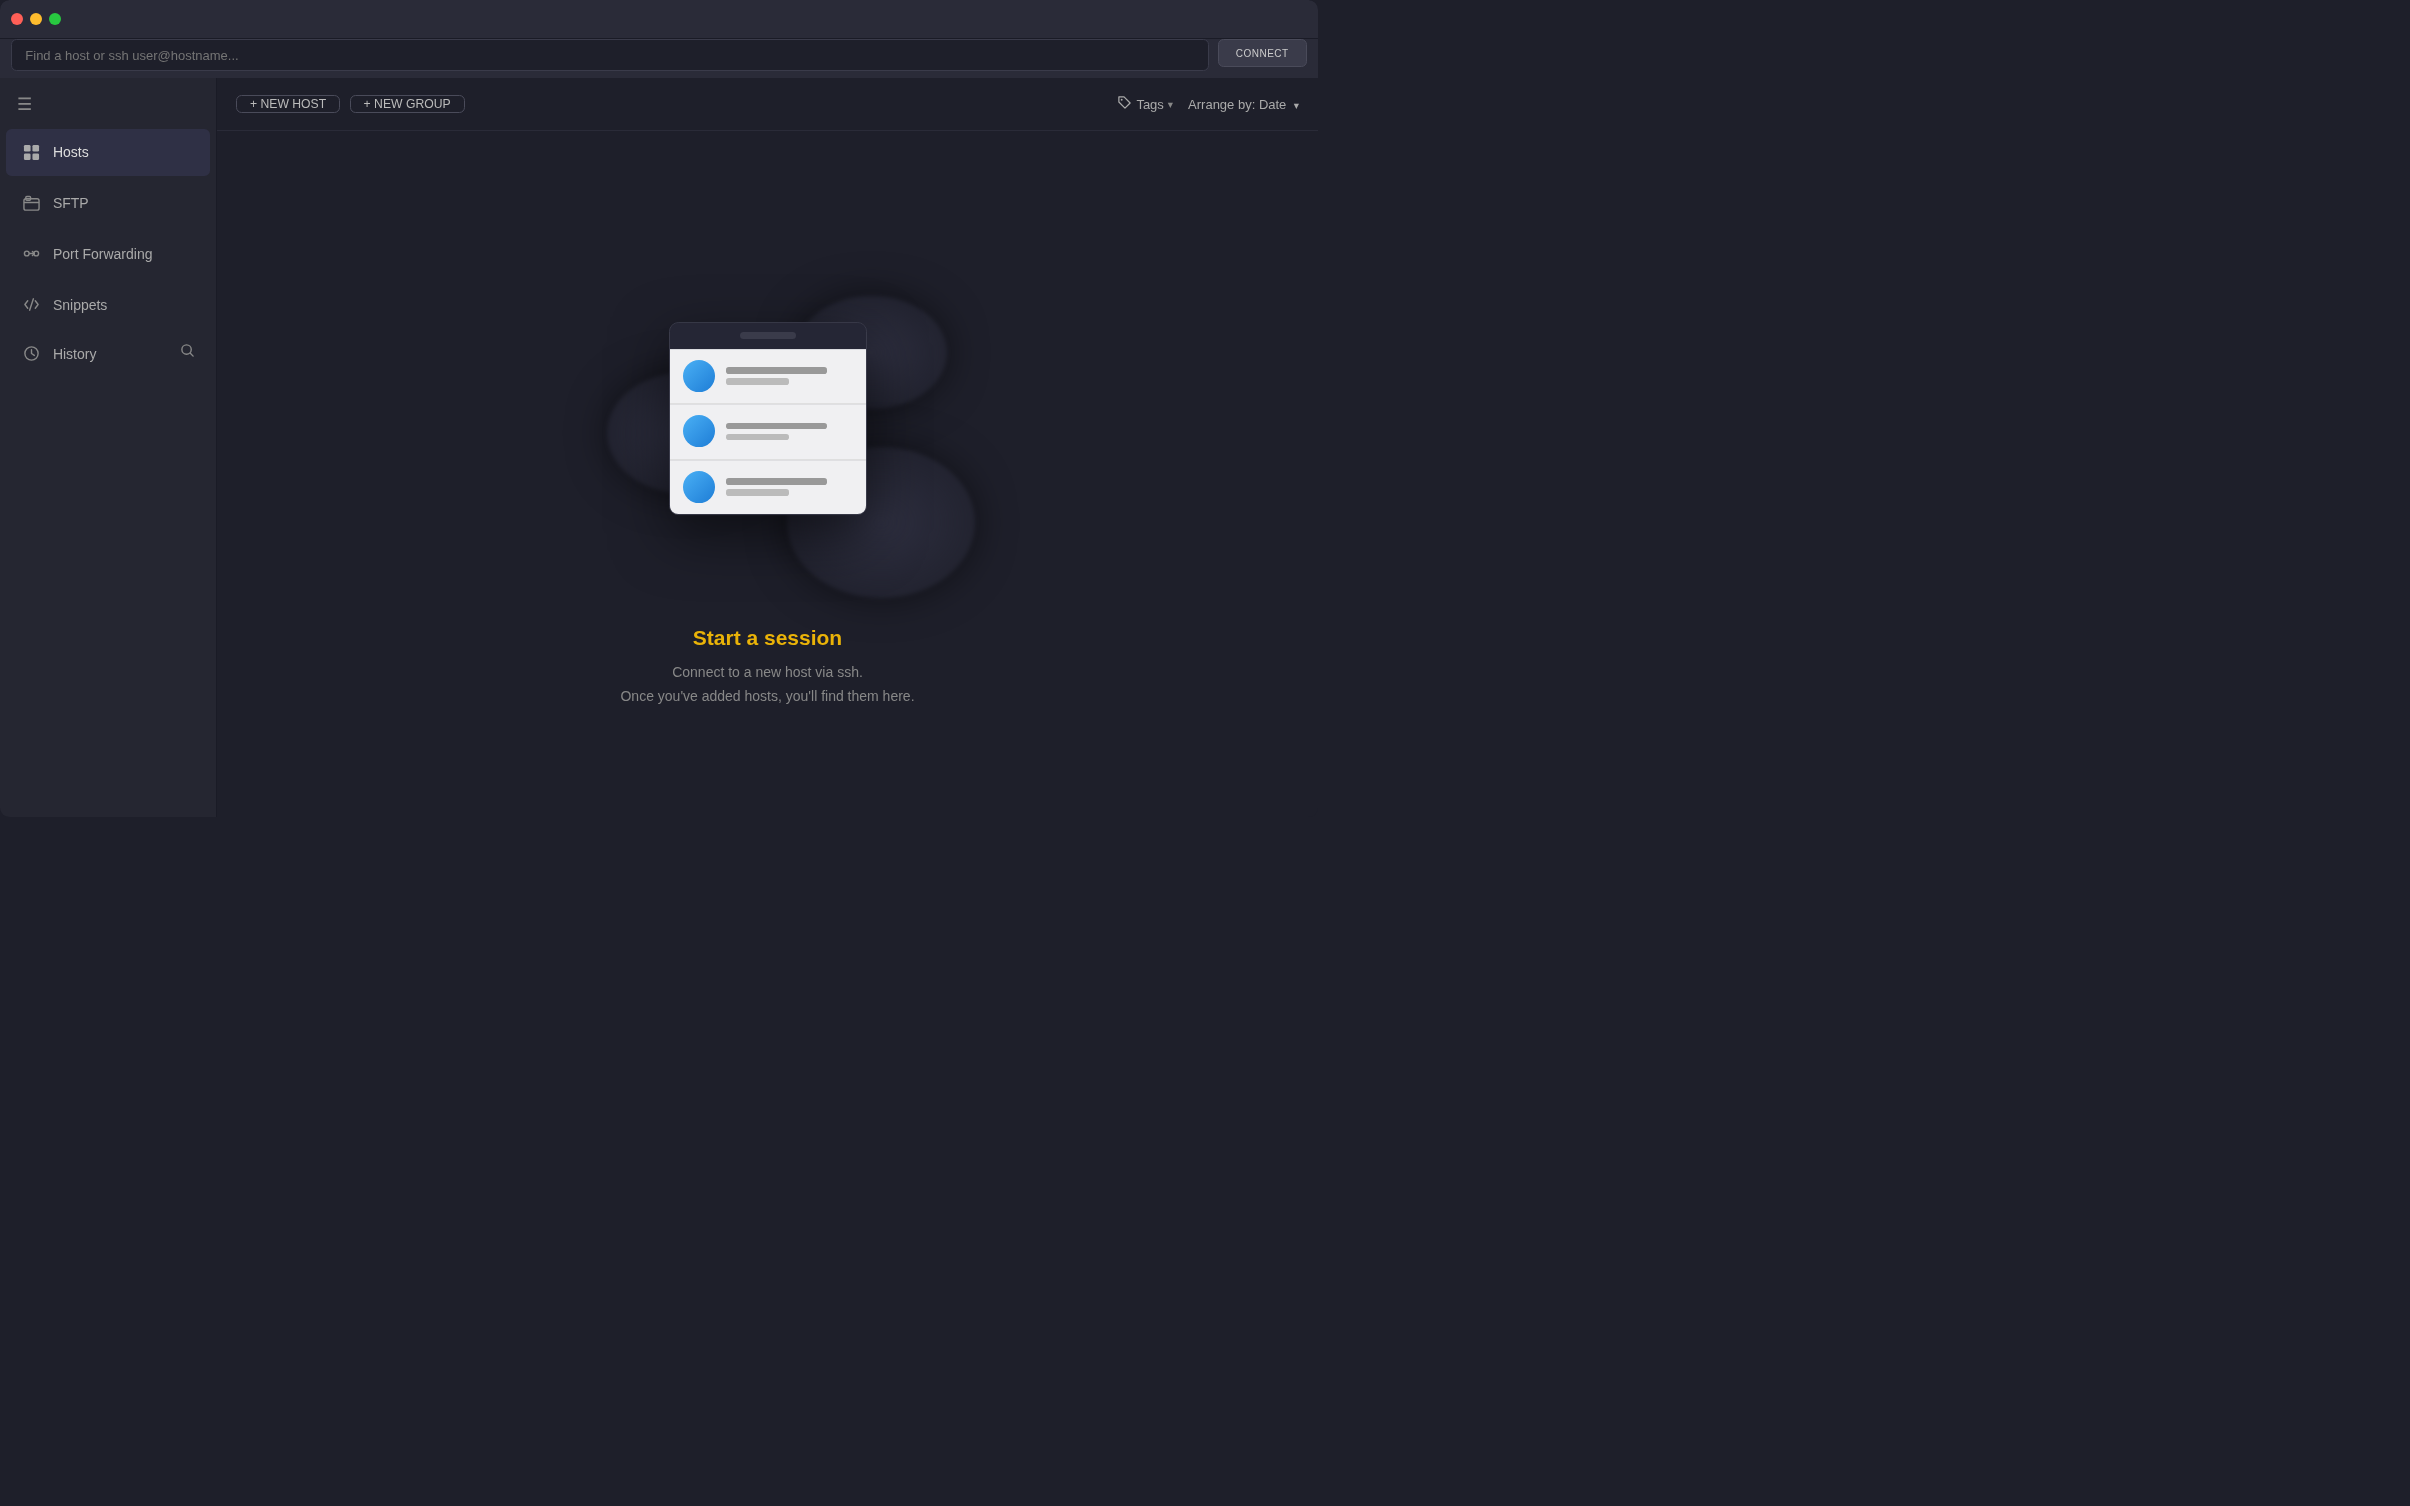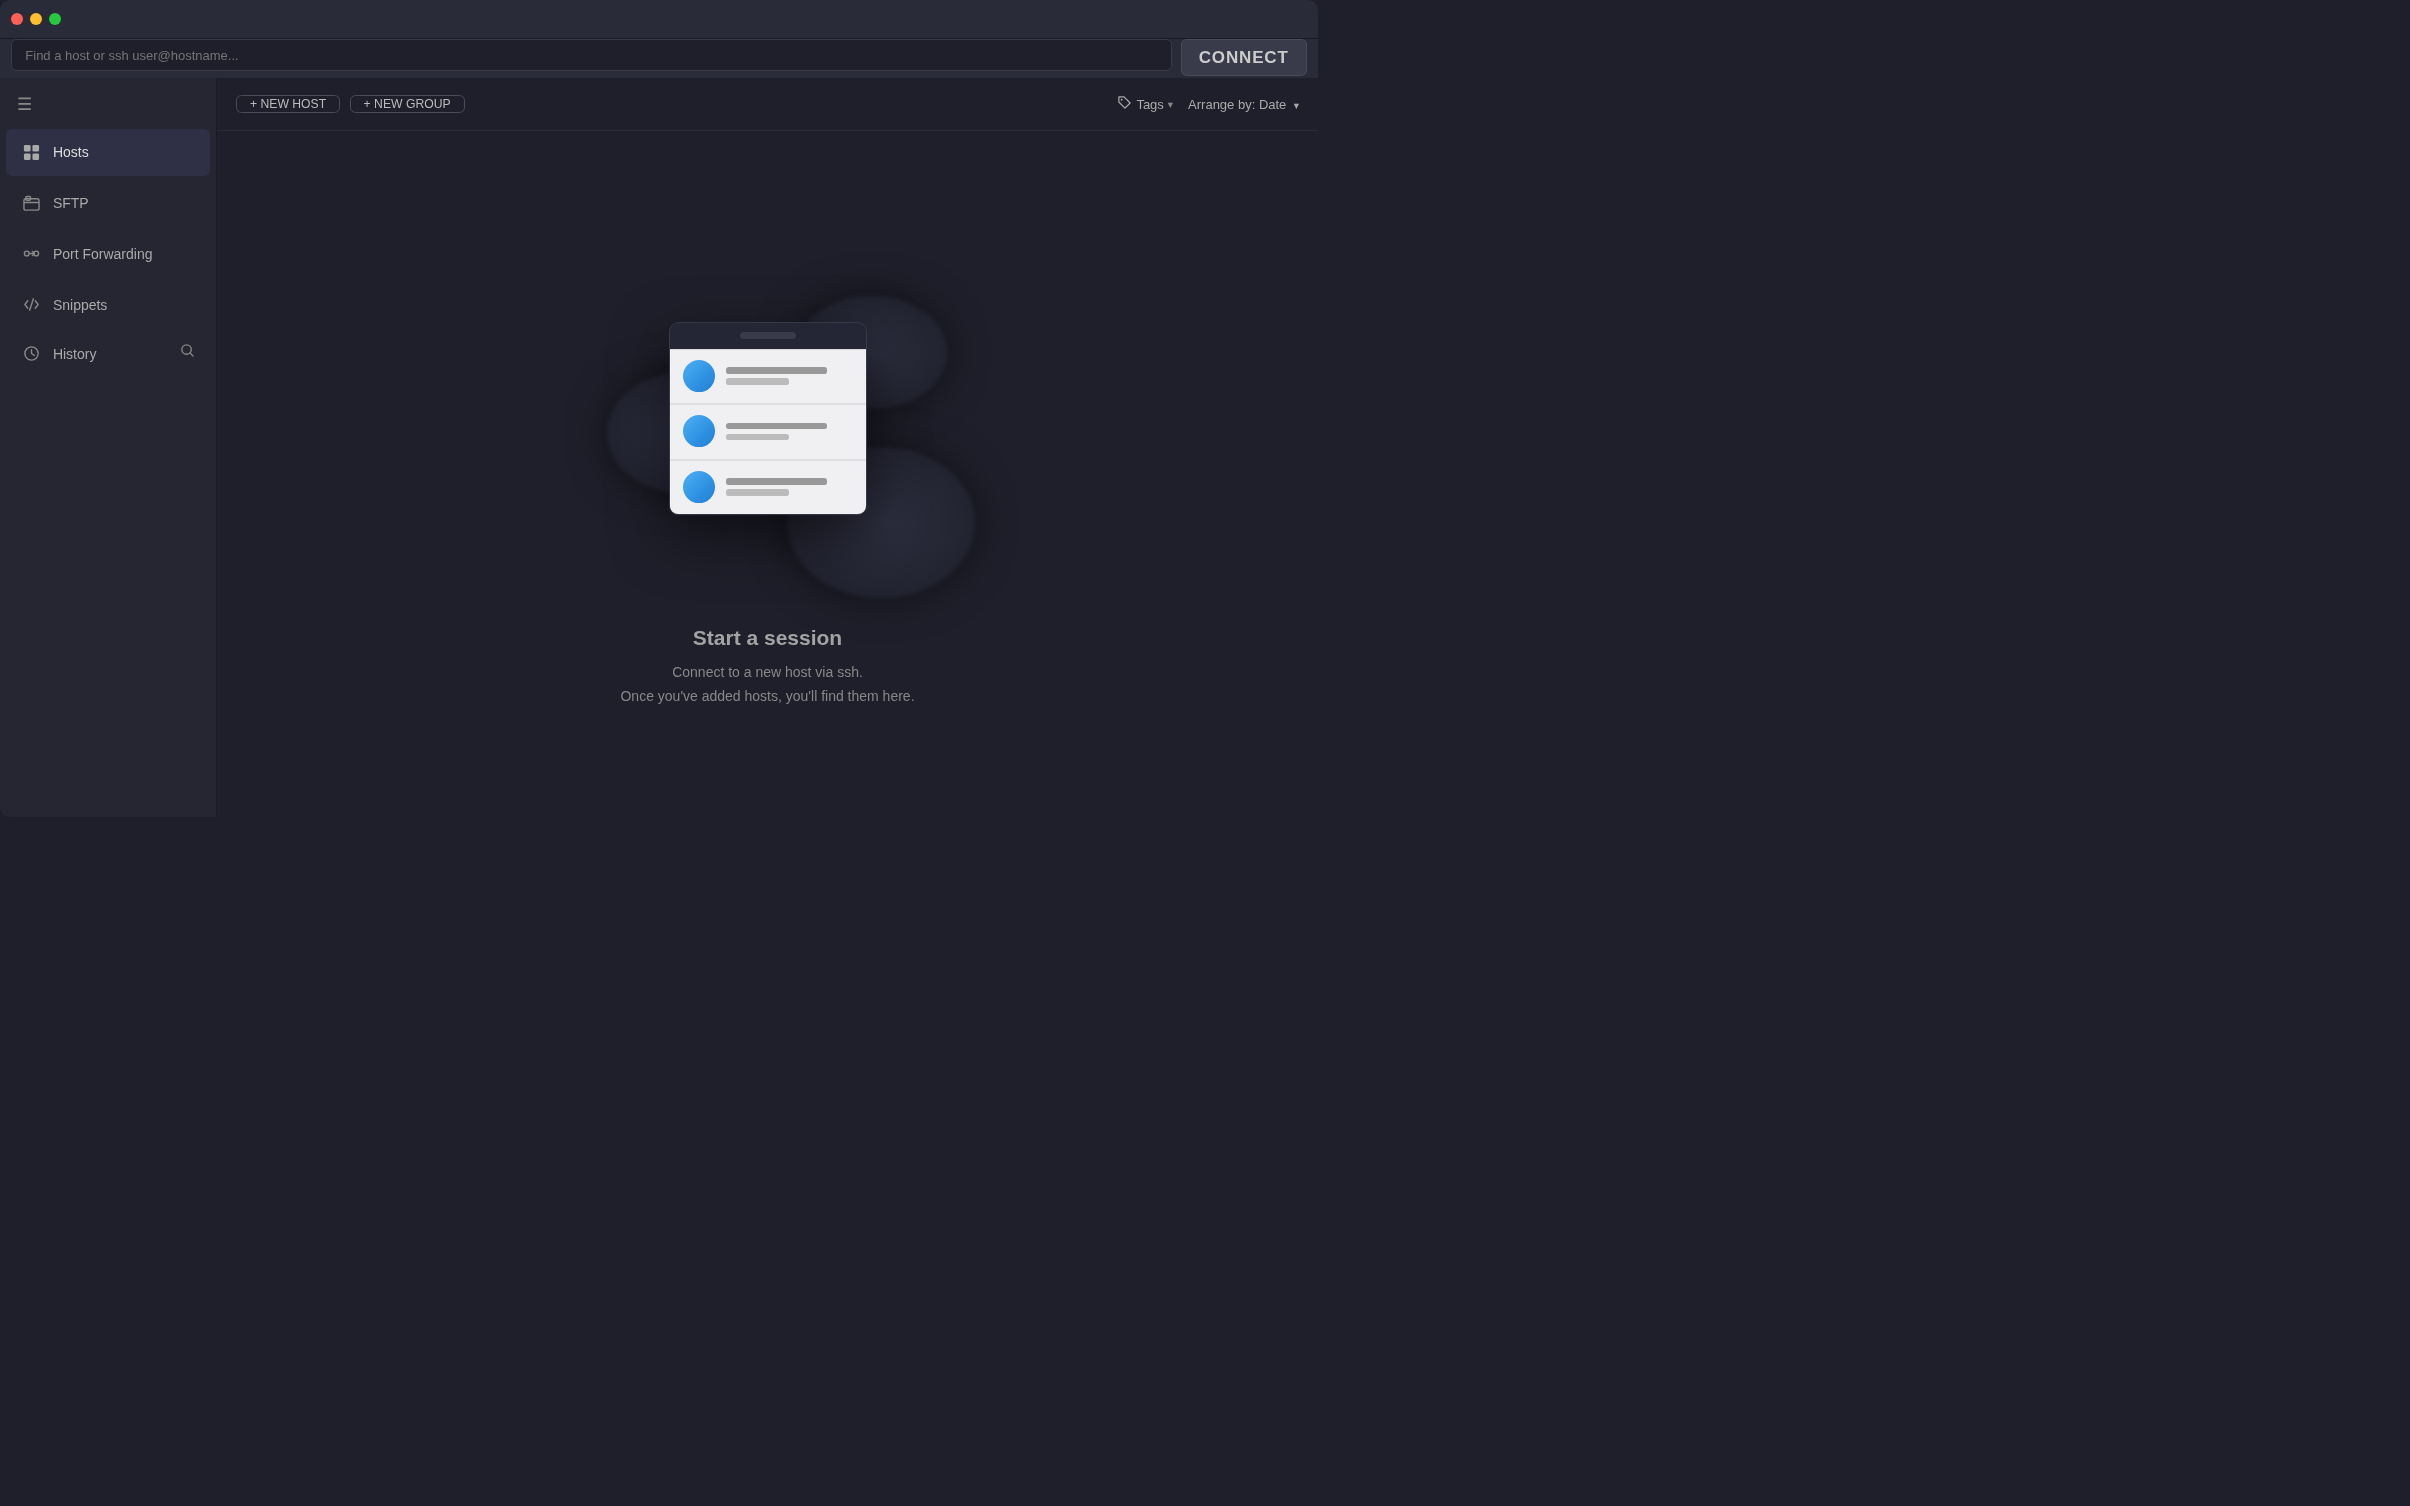--- a/index.html
+++ b/index.html
@@ -61,22 +61,22 @@
       color: #888;
       font-size: 13px;
       outline: none;
     }
     .connect-btn {
       background: #3a3b4a;
       color: #ccc;
       border: 0.9px solid #4a4b5a;
       border-radius: 5.6px;
       padding: 7.5px 17px;
-      font-size: 17px;
-      font-weight: 700;
+      font-size: 10px;
+      font-weight: 400;
       letter-spacing: 0.05em;
       cursor: pointer;
       text-transform: uppercase;
     }
 
     
     .main-layout {
       display: flex;
       flex: 1;
       overflow: hidden;
@@ -300,21 +300,21 @@
       border-radius: 2.8px;
       background: #aaa;
     }
     .server-text-line:first-child { width: 80%; background: #999; }
     .server-text-line:last-child { width: 50%; background: #bbb; }
 
     
     .empty-title {
       font-size: 21px;
       font-weight: 700;
-      color: #a3a3a3;
+      color: #eab308;
       margin-bottom: 11.3px;
     }
     .empty-desc {
       font-size: 14px;
       color: #888;
       text-align: center;
       line-height: 1.7;
     }
 
     

